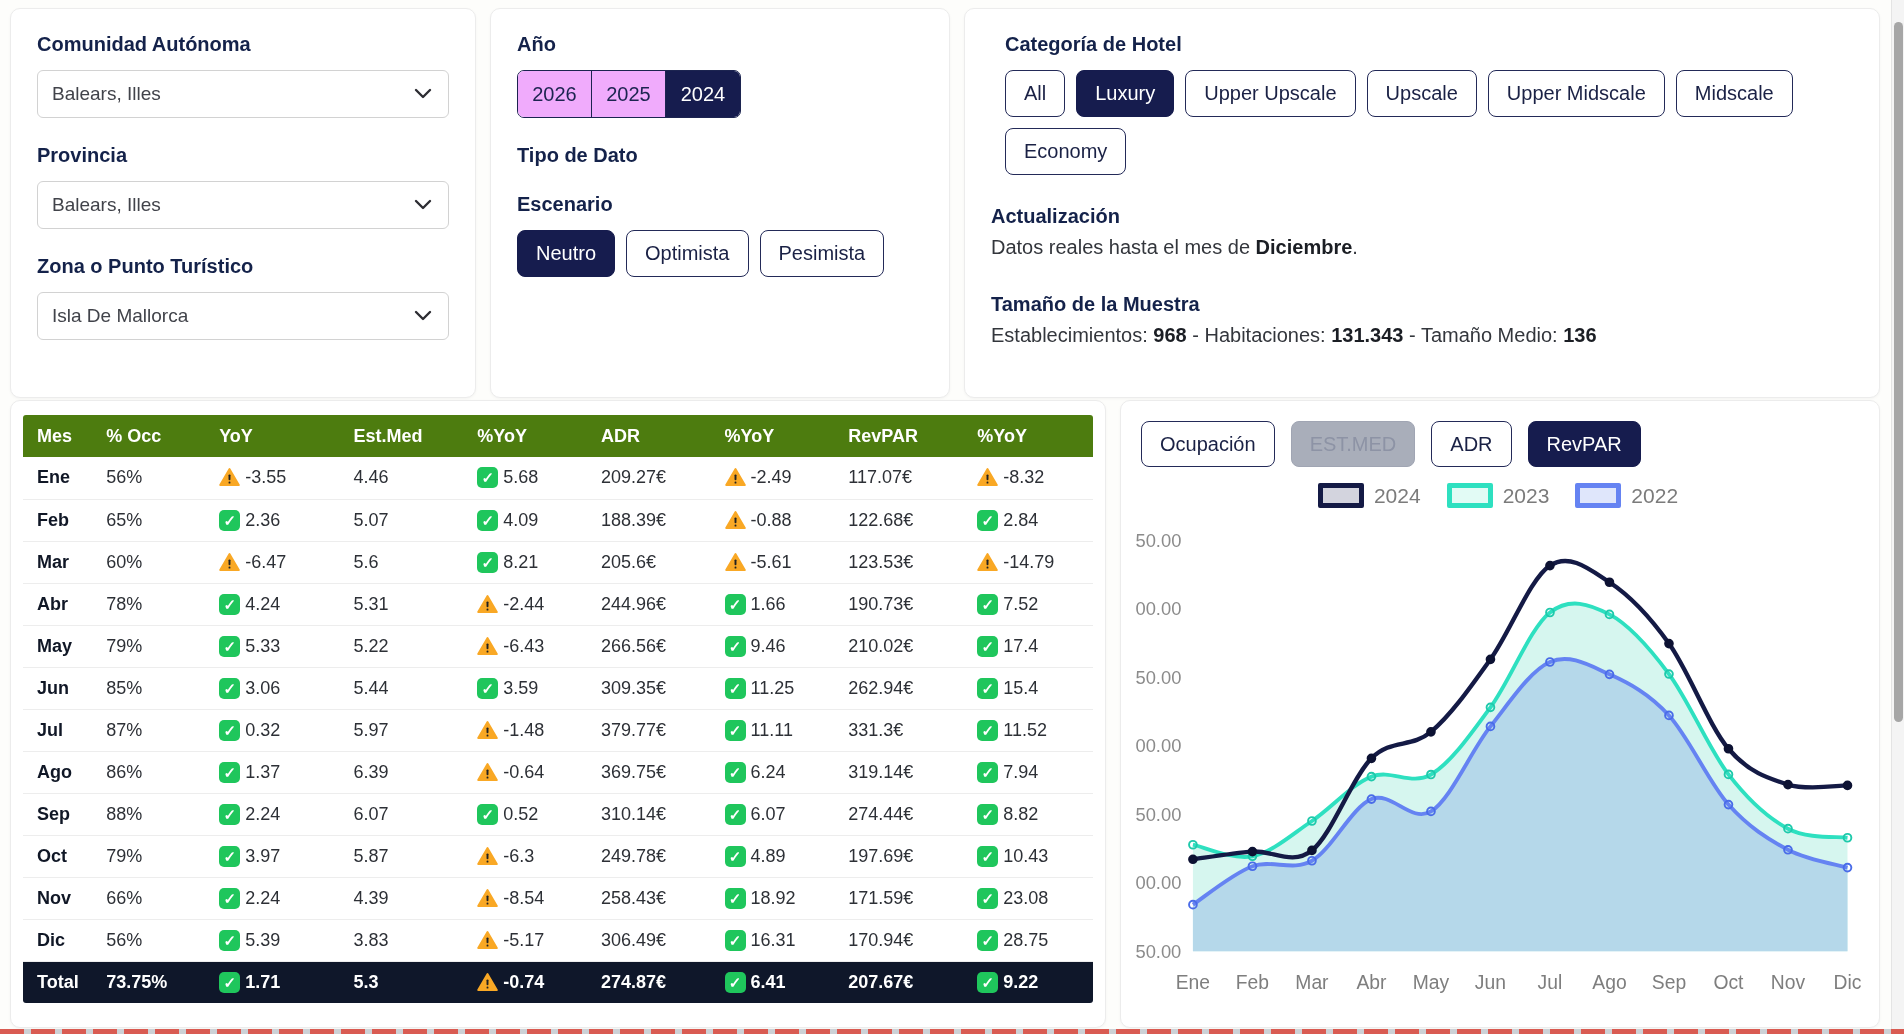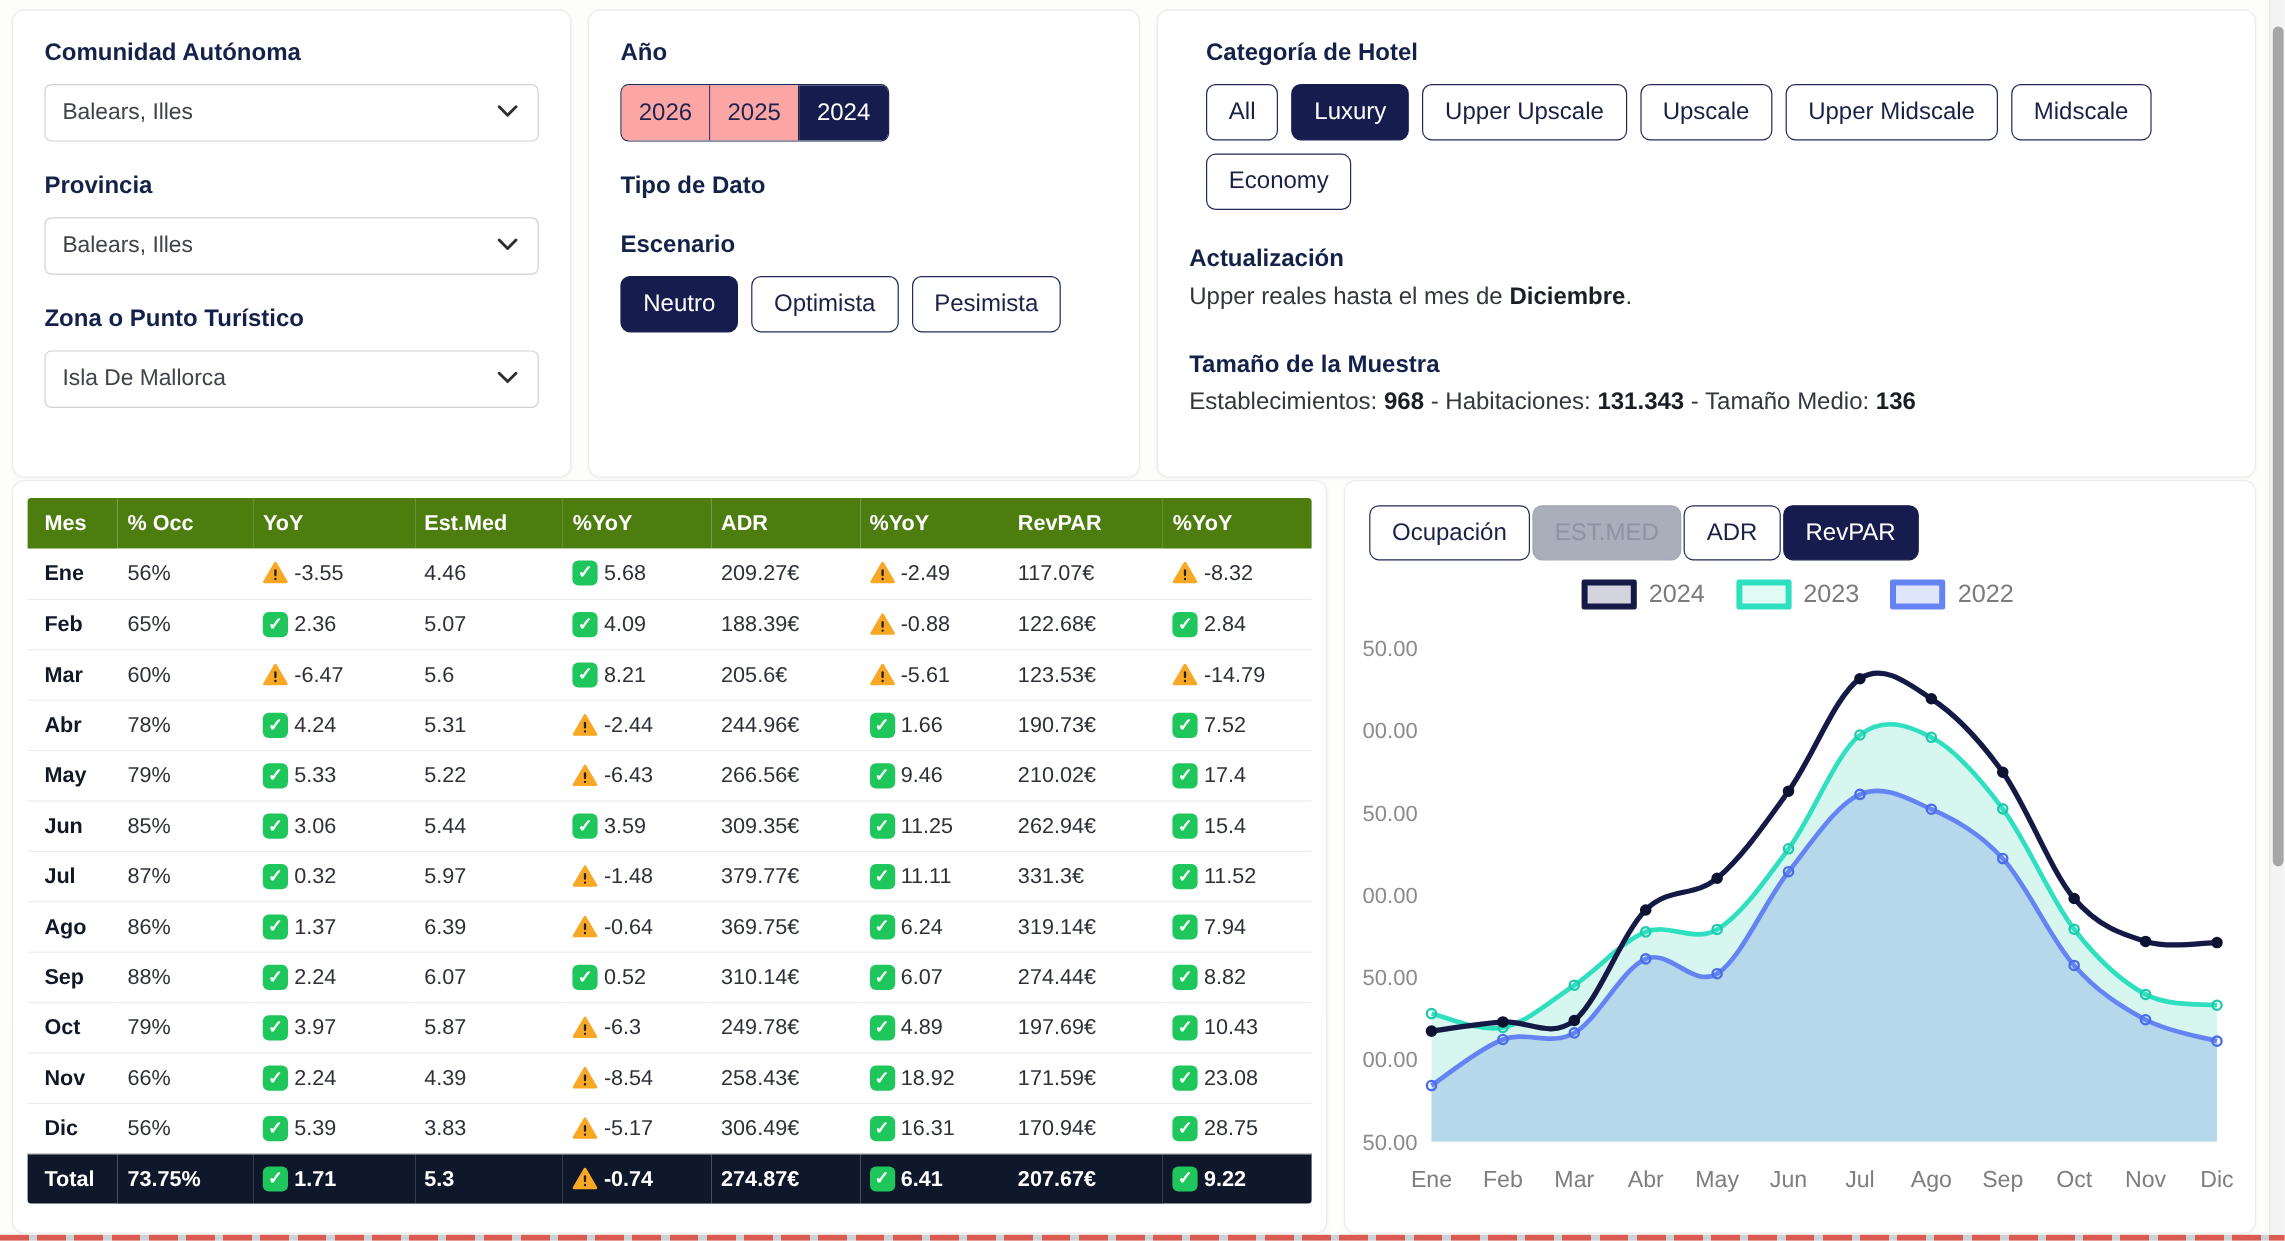--- a/index.html
+++ b/index.html
@@ -59,21 +59,21 @@
     border:1.5px solid #1c2450;
     border-radius:7px;
     overflow:hidden;
   }
   .seg .seg-btn {
     min-width:74px;
     height:46px;
     display:flex; align-items:center; justify-content:center;
     font-size:20px;
     color:#1c2450;
-    background:#fca5a5;
+    background:#f0abfc;
     border-right:1.5px solid #1c2450;
     cursor:pointer;
   }
   .seg .seg-btn:last-child { border-right:none; }
   .seg .seg-btn.sel { background:#161c4e; color:#fff; }
   
   .btn-row { display:flex; gap:11px; flex-wrap:wrap; }
   .pill {
     height:47px;
     padding:4px 18px;
@@ -128,21 +128,21 @@
     background:#1fc65c;
     border-radius:5px;
     color:#fff;
     font-size:15px;
     font-weight:bold;
     text-align:center;
     line-height:21px;
   }
   
   .chart-card { padding:16px 18px 10px 14px; display:flex; flex-direction:column; }
-  .chart-btns { display:flex; gap:2px; margin:4px 0 6px 6px; }
+  .chart-btns { display:flex; gap:16px; margin:4px 0 6px 6px; }
   .chart-btns .pill { height:46px; font-size:20px; }
   .legend {
     display:flex; justify-content:center; align-items:center;
     gap:26px; margin:10px 0 2px 0;
   }
   .leg-item { display:flex; align-items:center; gap:10px; cursor:pointer; }
   .leg-swatch { width:46px; height:25px; border-radius:2px; border-style:solid; border-width:5px; }
   .leg-label { font-size:21px; color:#7b7b7b; }
   
   .bottom-strip {
@@ -232,21 +232,21 @@
             <div class="pill sel">Luxury</div>
             <div class="pill">Upper Upscale</div>
             <div class="pill">Upscale</div>
             <div class="pill">Upper Midscale</div>
             <div class="pill">Midscale</div>
             <div class="pill">Economy</div>
           </div>
       </div>
       <div class="fgroup" style="margin-bottom:34px;">
         <div class="flabel" style="margin-bottom:8px;">Actualización</div>
-        <div class="info-text"><span>Upper reales hasta el mes de </span><b>Diciembre</b><span>.</span></div>
+        <div class="info-text"><span>Datos reales hasta el mes de </span><b>Diciembre</b><span>.</span></div>
       </div>
       <div class="fgroup">
         <div class="flabel" style="margin-bottom:8px;">Tamaño de la Muestra</div>
         <div class="info-text" id="muestra-text">Establecimientos: <b>968</b> - Habitaciones: <b>131.343</b> - Tamaño Medio: <b>136</b></div>
       </div>
     </section>
 
   </div>
 
   <div class="bottom-row">

